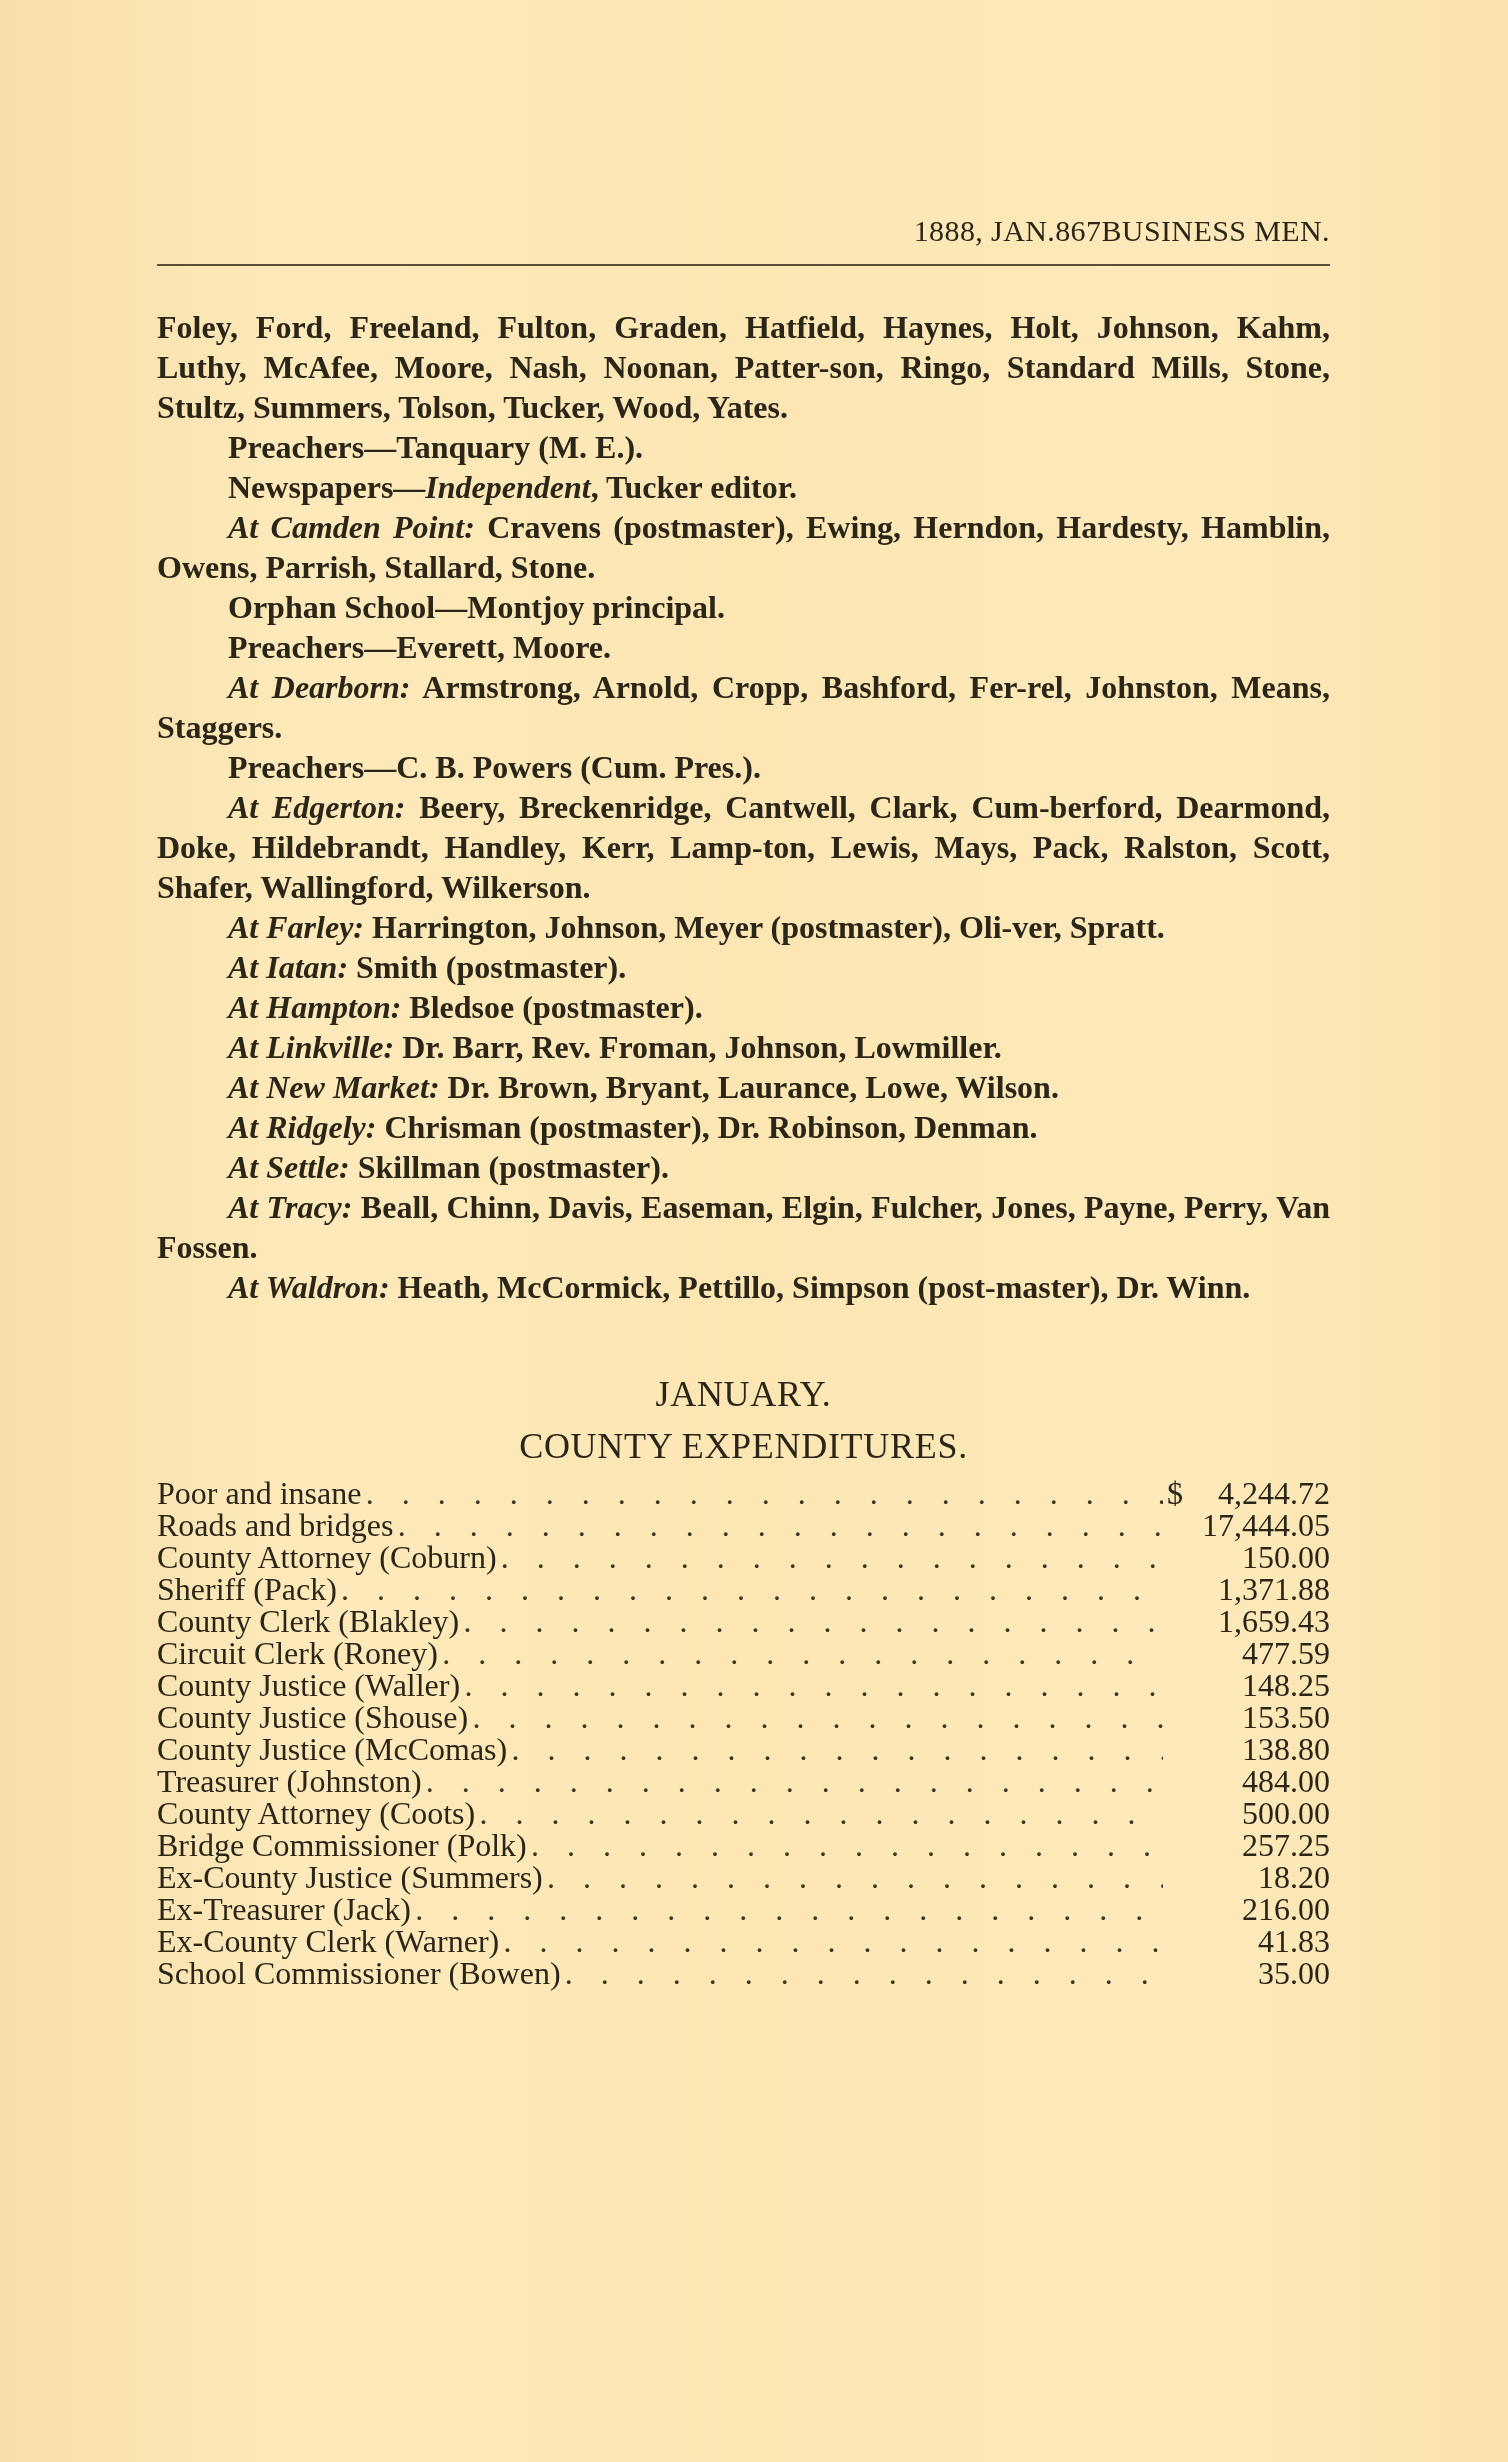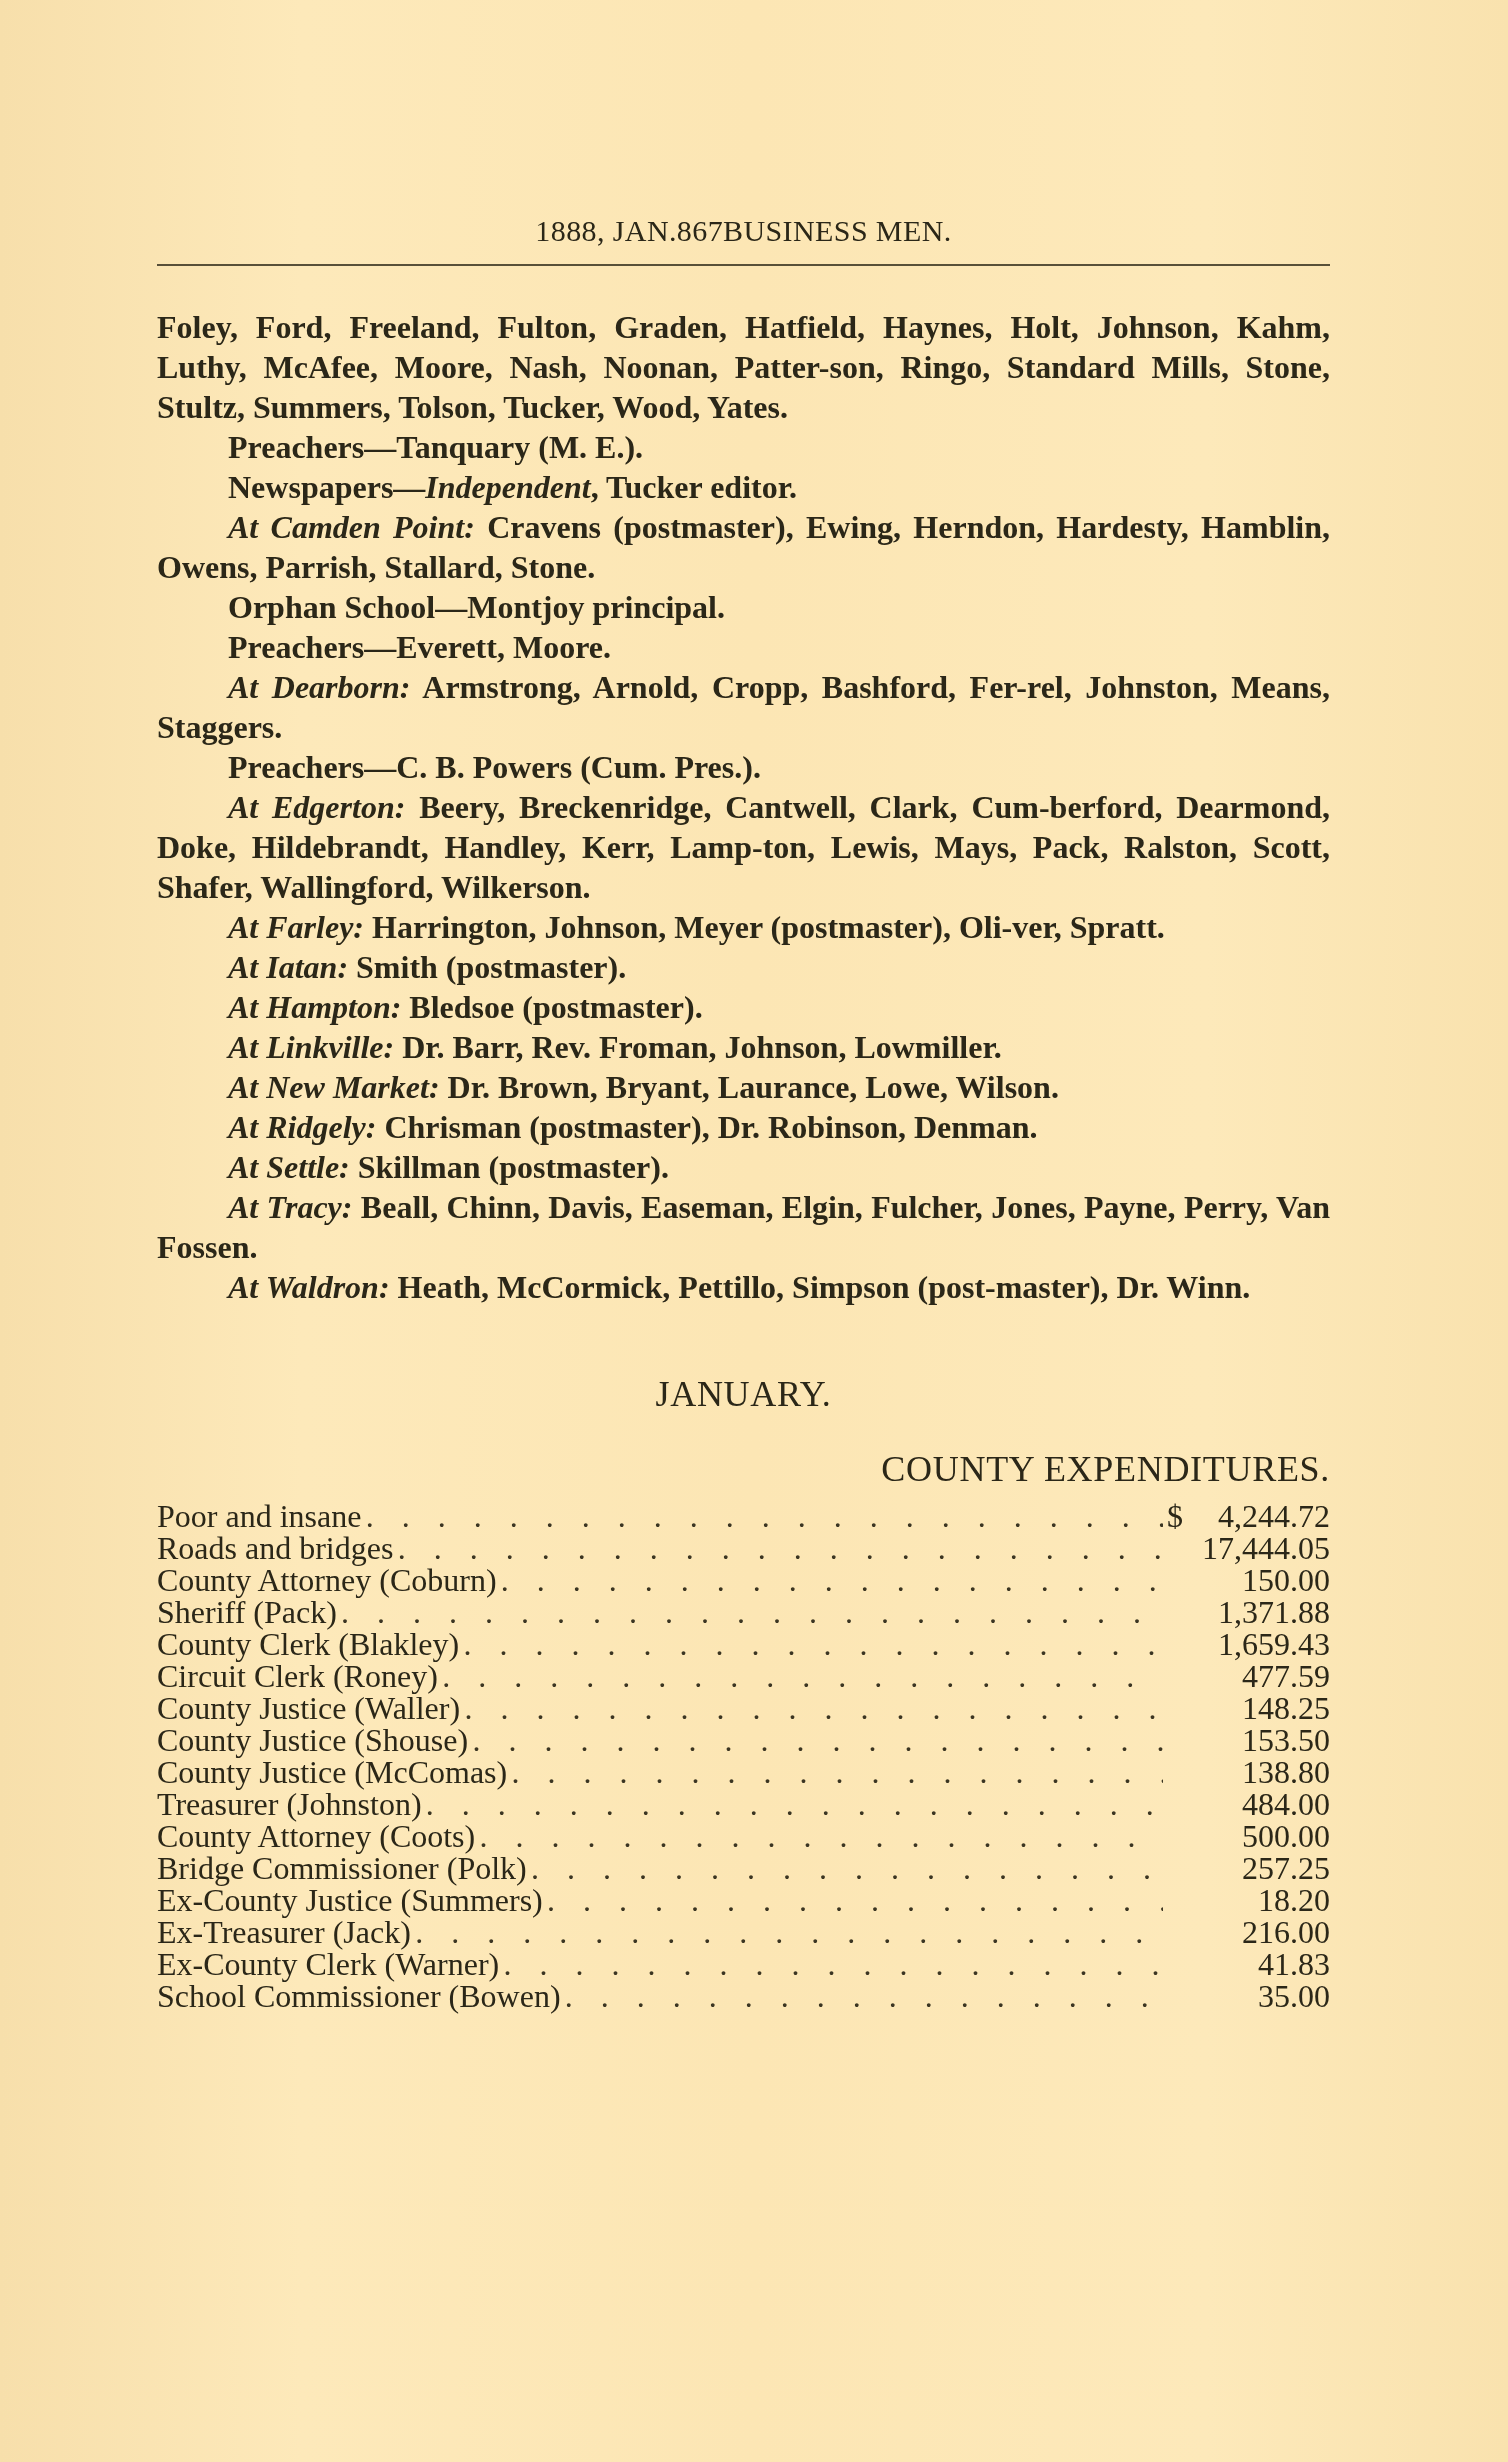--- a/index.html
+++ b/index.html
@@ -14,21 +14,21 @@
       overflow: hidden;
     }
     .page {
       position: absolute;
       left: 157px;
       top: 214px;
       width: 1173px;
     }
     .running-head {
       display: flex;
-      justify-content: center;
+      justify-content: flex-end;
       align-items: baseline;
       font-size: 30px;
       letter-spacing: 0.4px;
       height: 37px;
     }
     .running-head span { display: block; }
     .head-rule {
       margin-top: 13px;
       height: 2.1px;
       background: #3b3522;
@@ -45,24 +45,24 @@
     .para.indent { text-indent: 71px; }
     .place { font-style: italic; }
     .section-title {
       text-align: center;
       font-size: 36px;
       letter-spacing: 0.7px;
       margin-top: 66px;
       line-height: 43px;
     }
     .section-subtitle {
-      text-align: right;
+      text-align: center;
       font-size: 36px;
       letter-spacing: 0.7px;
-      margin-top: 32px;
+      margin-top: 9px;
       line-height: 43px;
     }
     .exp-table {
       margin-top: 9px;
       width: 100%;
       font-size: 32px;
       line-height: 32px;
     }
     .exp-row {
       display: flex;

